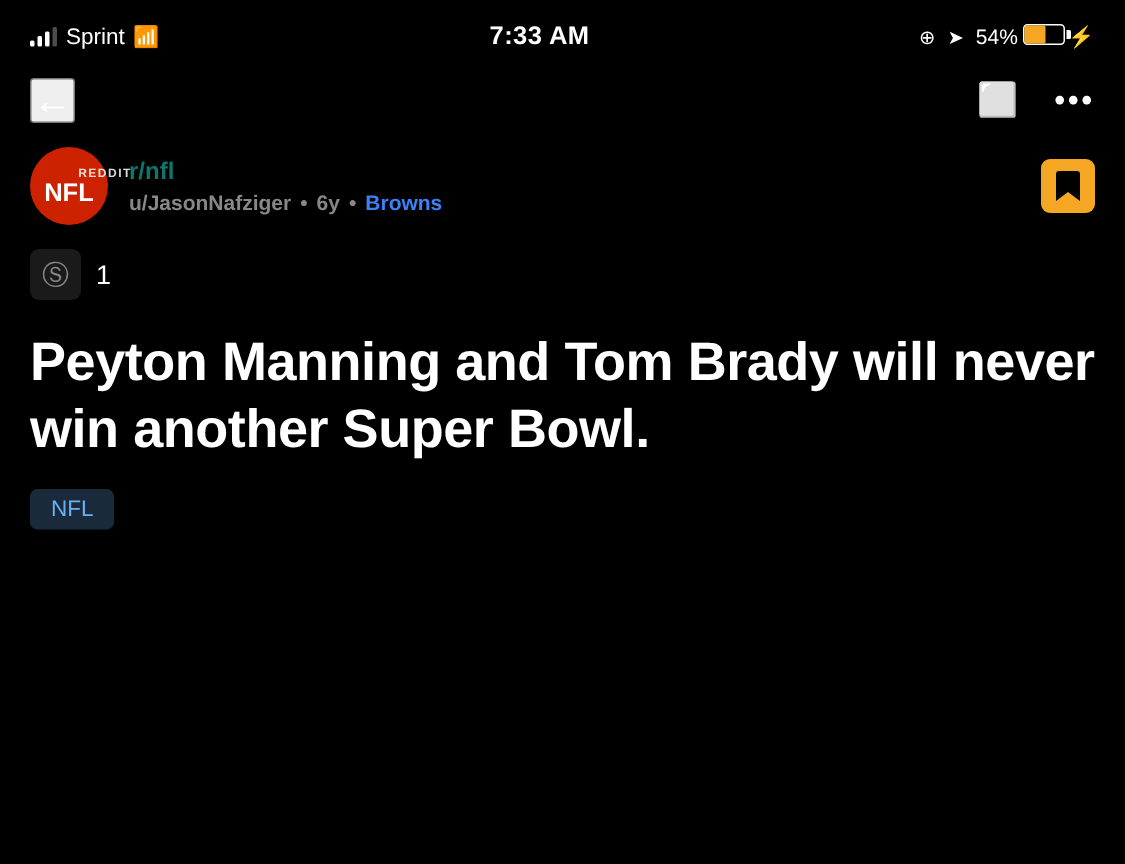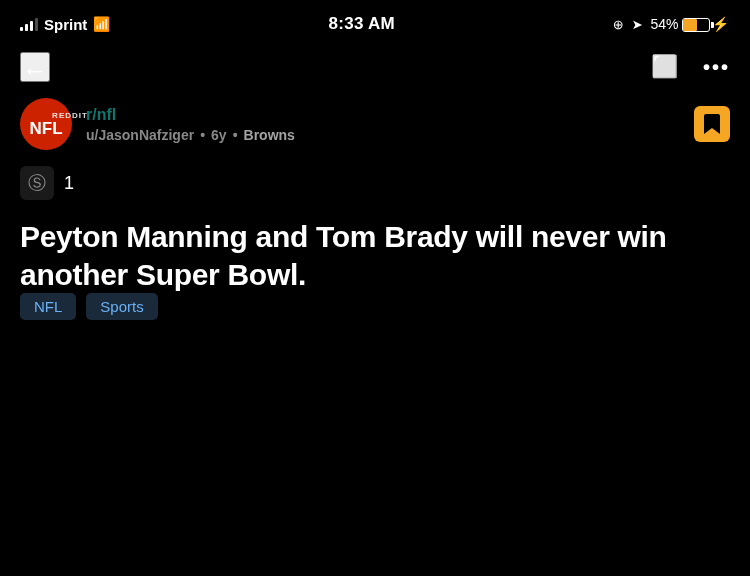--- a/index.html
+++ b/index.html
@@ -21,21 +21,21 @@
       align-items: center;
       padding: 10px 20px 6px 20px;
       height: 44px;
     }
 
     .status-left {
       display: flex;
       align-items: center;
       gap: 6px;
       font-size: 15px;
-      font-weight: 700;
+      font-weight: 400;
     }
 
     .signal-bars {
       display: flex;
       align-items: flex-end;
       gap: 2px;
       height: 14px;
     }
     .signal-bars span {
       background: #fff;
@@ -60,21 +60,21 @@
     .status-right {
       display: flex;
       align-items: center;
       gap: 8px;
       font-size: 14px;
       font-weight: 500;
     }
 
     .battery-container {
       display: flex;
-      align-items: flex-end;
+      align-items: flex-start;
       gap: 3px;
     }
 
     .battery-icon {
       display: flex;
       align-items: center;
       position: relative;
       width: 28px;
       height: 14px;
       border: 1.5px solid #fff;
@@ -198,21 +198,21 @@
       gap: 0;
       font-weight: bold;
     }
 
     .post-info .separator {
       margin: 0 6px;
       color: #888;
     }
 
     .post-info .flair {
-      color: #a3a3a3;
+      color: #3b82f6;
     }
 
     .save-button-orange {
       width: 36px;
       height: 36px;
       background: #f5a623;
       border-radius: 6px;
       display: flex;
       align-items: center;
       justify-content: center;
@@ -238,24 +238,25 @@
     }
 
     .award-count {
       font-size: 18px;
       font-weight: 400;
       color: #fff;
     }
 
     
     .post-title {
-      font-size: 30px;
+      font-size: 36px;
       font-weight: 800;
       color: #fff;
       line-height: 1.25;
+      margin-bottom: 18px;
       letter-spacing: -0.3px;
     }
 
     
     .tags-row {
       display: flex;
       gap: 10px;
       margin-bottom: 28px;
     }
 
@@ -283,21 +284,21 @@
   <div class="status-left">
     <div class="signal-bars">
       <span></span>
         <span></span>
         <span></span>
         <span></span>
     </div>
     <span>Sprint</span>
     <span class="wifi-icon">📶</span>
   </div>
-  <div class="status-center">8:33 AM</div>
+  <div class="status-center">7:33 AM</div>
   <div class="status-right">
     <span style="font-size:13px;">⊕</span>
     <span style="font-size:13px;">➤</span>
     <div class="battery-container">
       <span>54%</span>
       <div class="battery-icon">
         <div class="battery-fill"></div>
       </div>
       <span>⚡</span>
     </div>
@@ -342,17 +343,16 @@
     <div class="award-badge">
       <span style="font-size:18px;color:#888;">Ⓢ</span>
     </div>
     <span class="award-count">1</span>
   </div>
 
   <h1 class="post-title">Peyton Manning and Tom Brady will never win another Super Bowl.</h1>
 
   <div class="tags-row">
     <span class="tag">NFL</span>
-    <span class="tag">Sports</span>
   </div>
 
 
 </div>
 
 </body></html>

